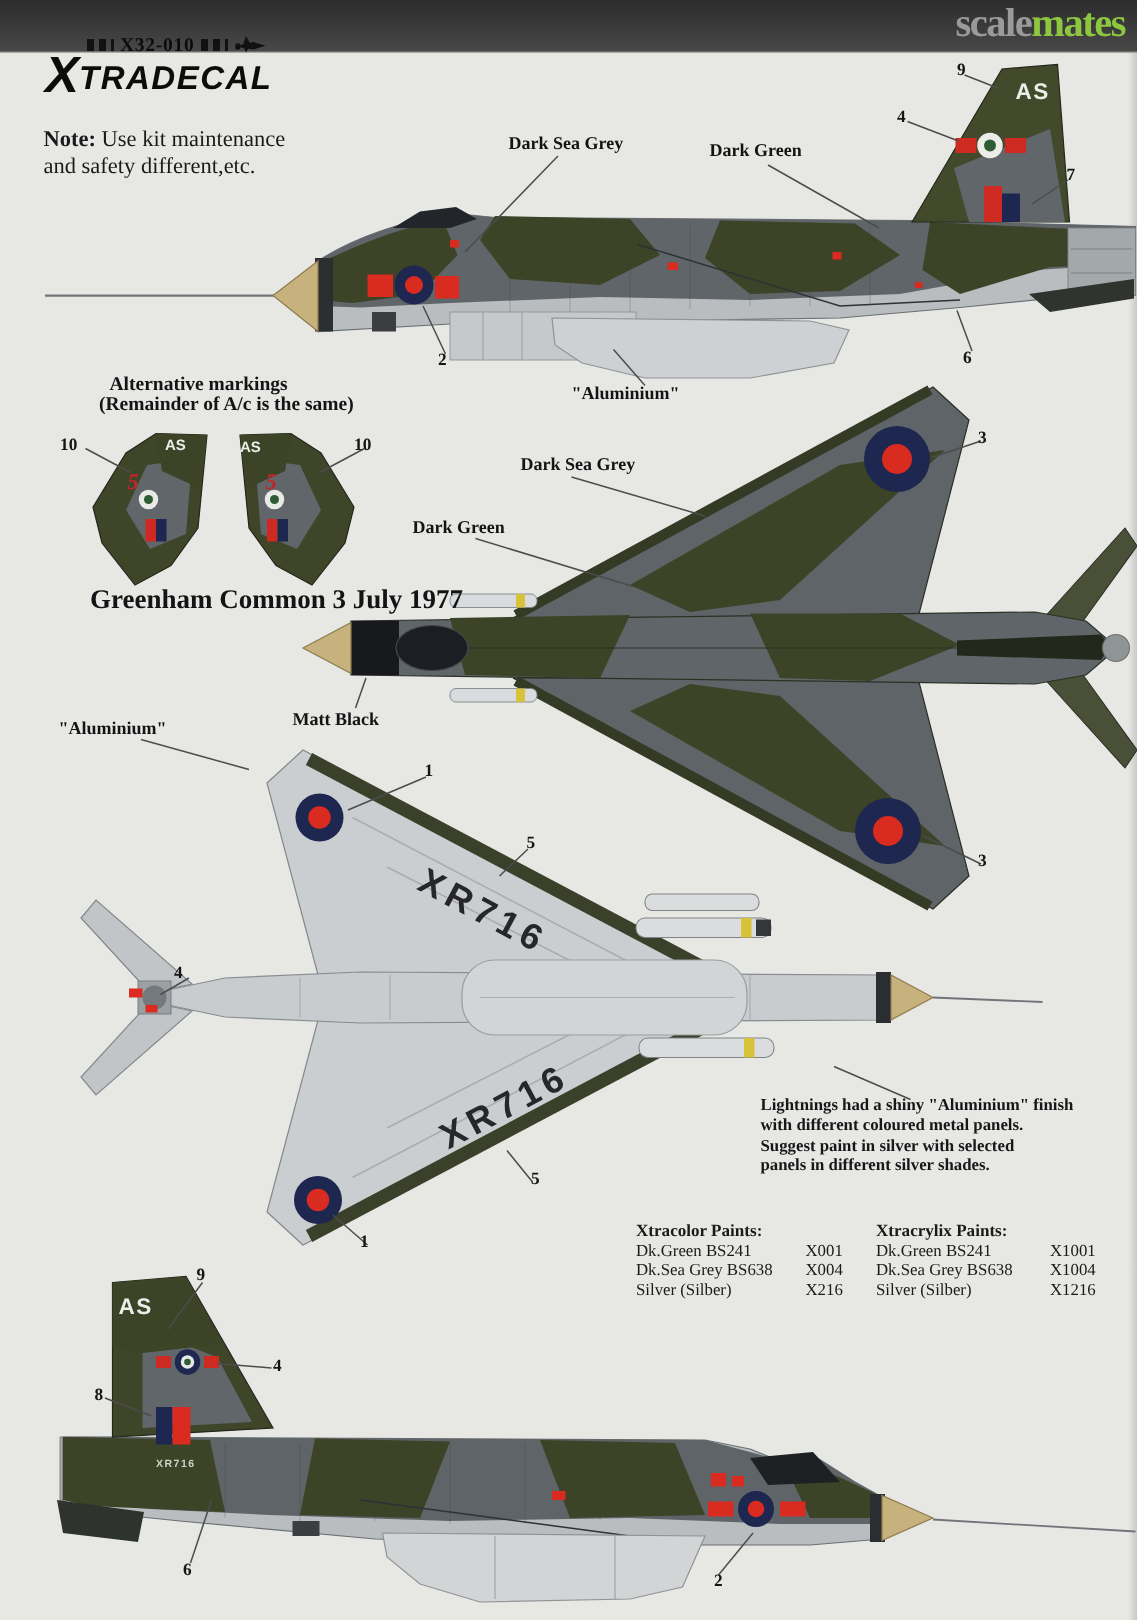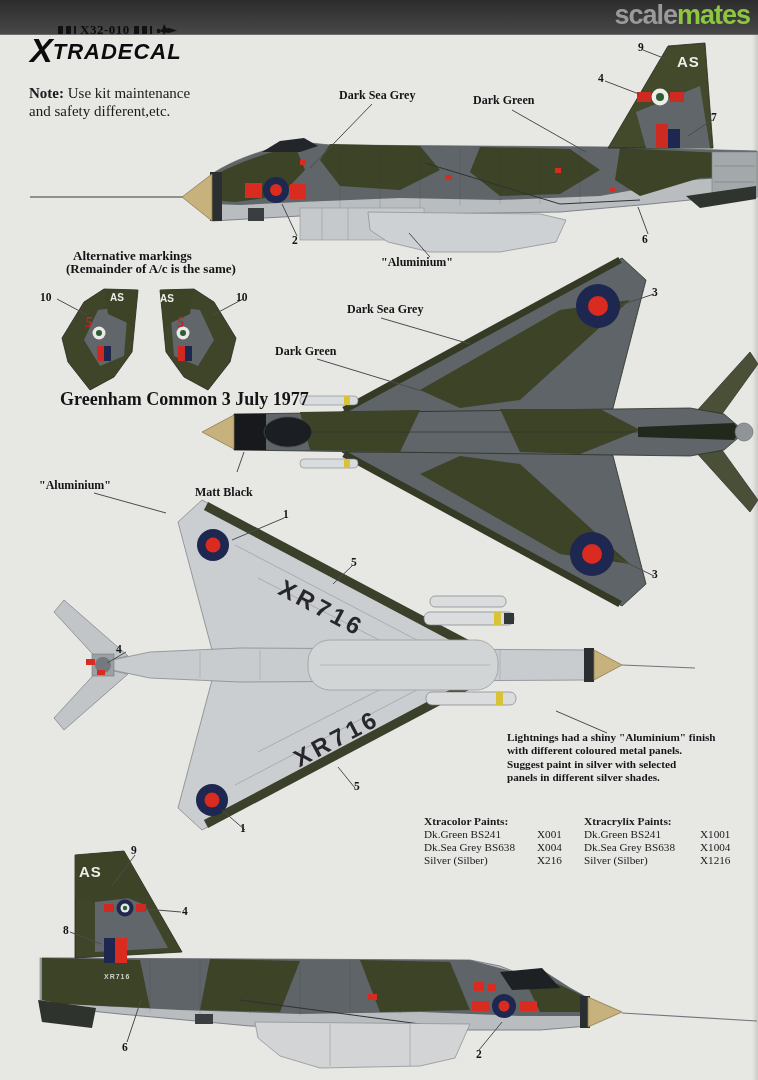--- a/index.html
+++ b/index.html
@@ -2,21 +2,21 @@
 <html><head>
 <meta charset="utf-8">
 <style>
   html,body{margin:0;padding:0;background:#888;}
   .page{position:relative;width:758px;height:1080px;background:#e7e7e4;overflow:hidden;
         font-family:"Liberation Serif",serif;}
   .page::after{content:'';position:absolute;right:0;top:34px;bottom:0;width:6px;
         background:linear-gradient(to right,rgba(0,0,0,0),rgba(0,0,0,0.13));pointer-events:none;}
   .topbar{position:absolute;left:0;top:0;width:758px;height:34px;
         background:linear-gradient(#2c2c2c,#484848);border-bottom:1px solid #6d6d6d;z-index:2;}
-  .wm{position:absolute;right:8px;top:0;font-family:Liberation Sans, sans-serif;
+  .wm{position:absolute;right:8px;top:0;font-family:Liberation Serif, serif;
         font-weight:bold;font-size:27px;letter-spacing:-1px;z-index:3;margin-left:20px;}
   .wm-grey{color:#9a9a9a}.wm-green{color:#8dc63f}
   .title{position:absolute;left:220px;top:24px;width:360px;text-align:center;z-index:3;
         font-weight:bold;font-size:11.5px;}
   .t1{color:#4a3639;line-height:14px}
   .t2{color:#1c1c1e;line-height:15px}
   .brand{position:absolute;left:30px;top:22px;z-index:3;color:#0c0c0c;}
   .brand-code-row{display:flex;align-items:center;gap:4px;margin-left:28px;}
   .stripes{width:18px;height:8px;background:repeating-linear-gradient(90deg,#111 0 5px,transparent 5px 8px);}
   .code{font-family:Liberation Serif, serif;font-weight:bold;font-size:13px;letter-spacing:.5px;}
@@ -297,21 +297,21 @@
   </svg>
 
   <span class="lbl" style="left:339px;top:88px">Dark Sea Grey</span>
   <span class="lbl" style="left:473px;top:93px">Dark Green</span>
   <span class="lbl" style="left:381px;top:255px">"Aluminium"</span>
   <span class="lbl lbl-sm" style="left:73px;top:248px">Alternative markings</span>
   <span class="lbl lbl-sm" style="left:66px;top:261px">(Remainder of A/c is the same)</span>
   <span class="lbl greenham" style="left:60px;top:389px">Greenham Common 3 July 1977</span>
   <span class="lbl" style="left:347px;top:302px">Dark Sea Grey</span>
   <span class="lbl" style="left:275px;top:344px">Dark Green</span>
-  <span class="lbl" style="left:195px;top:485px">Matt Black</span>
+  <span class="lbl" style="left:195px;top:472px">Matt Black</span>
   <span class="lbl" style="left:39px;top:478px">"Aluminium"</span>
 
   <span class="co" style="left:638px;top:41px">9</span>
   <span class="co" style="left:598px;top:72px">4</span>
   <span class="co" style="left:711px;top:111px">7</span>
   <span class="co" style="left:292px;top:234px">2</span>
   <span class="co" style="left:642px;top:233px">6</span>
   <span class="co" style="left:40px;top:291px">10</span>
   <span class="co" style="left:236px;top:291px">10</span>
   <span class="co" style="left:652px;top:286px">3</span>

